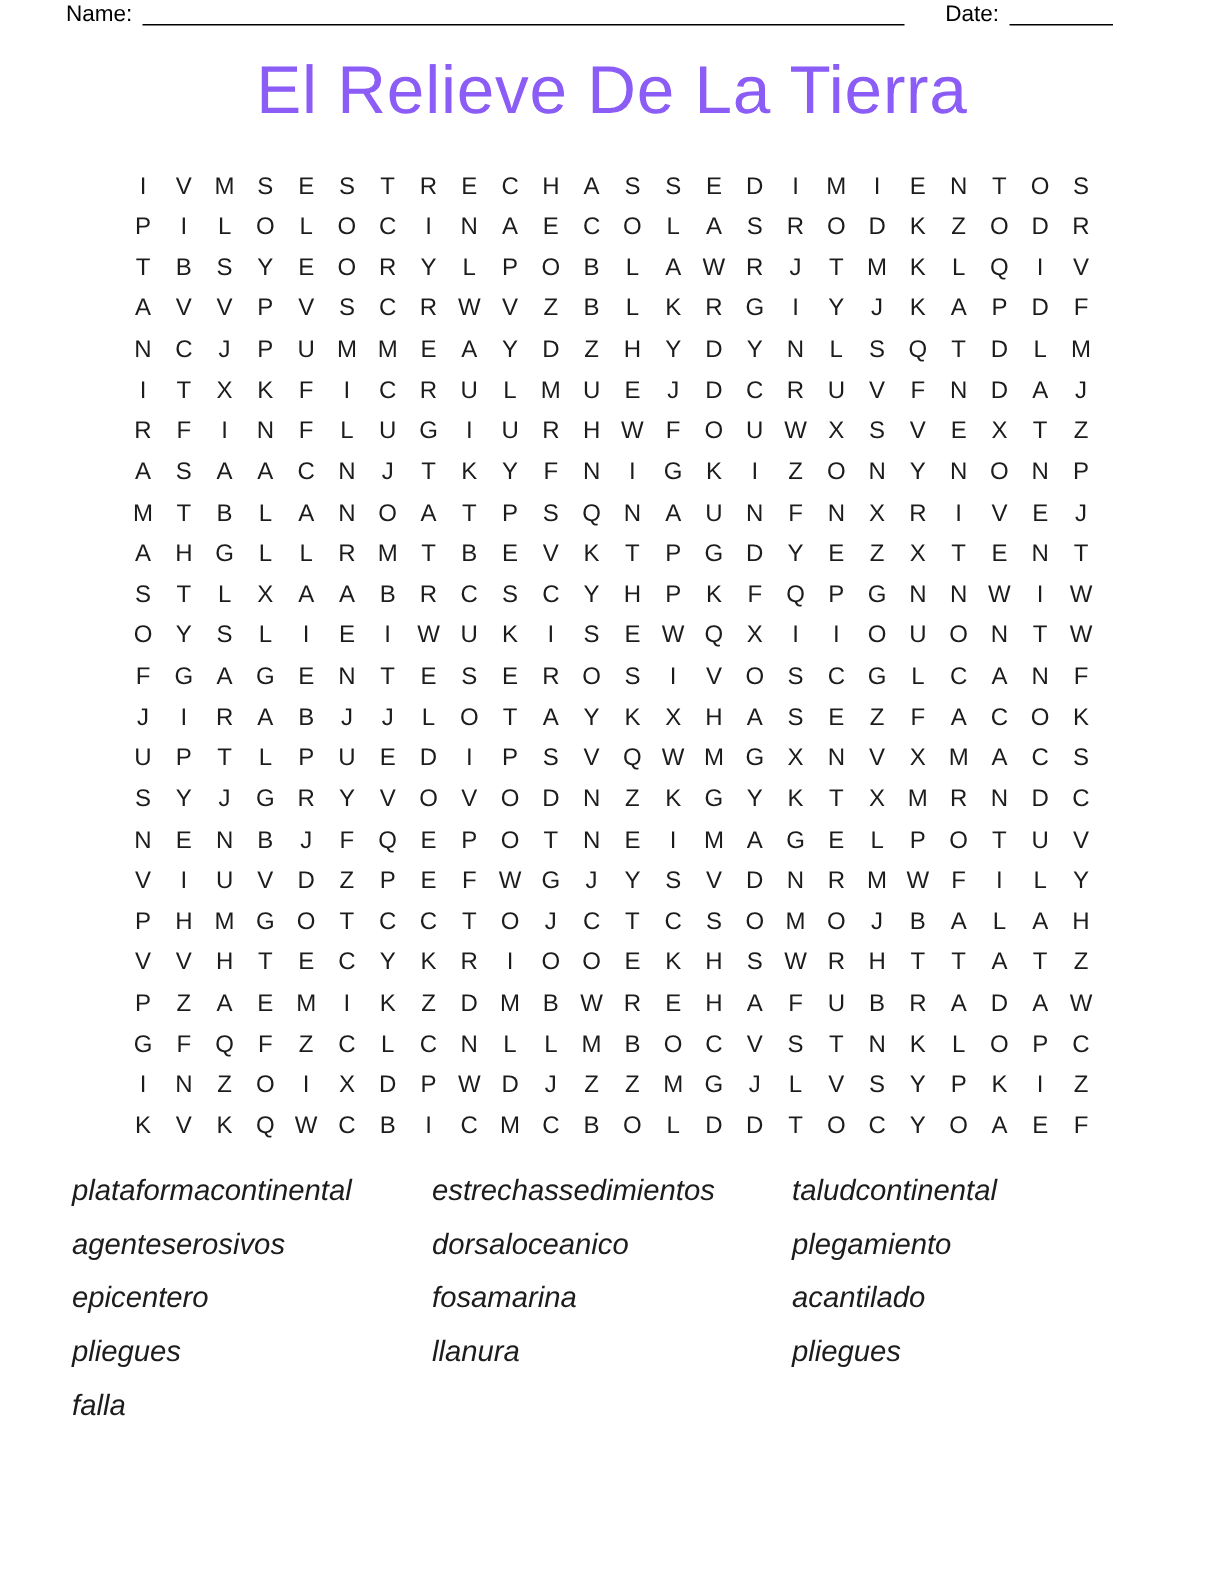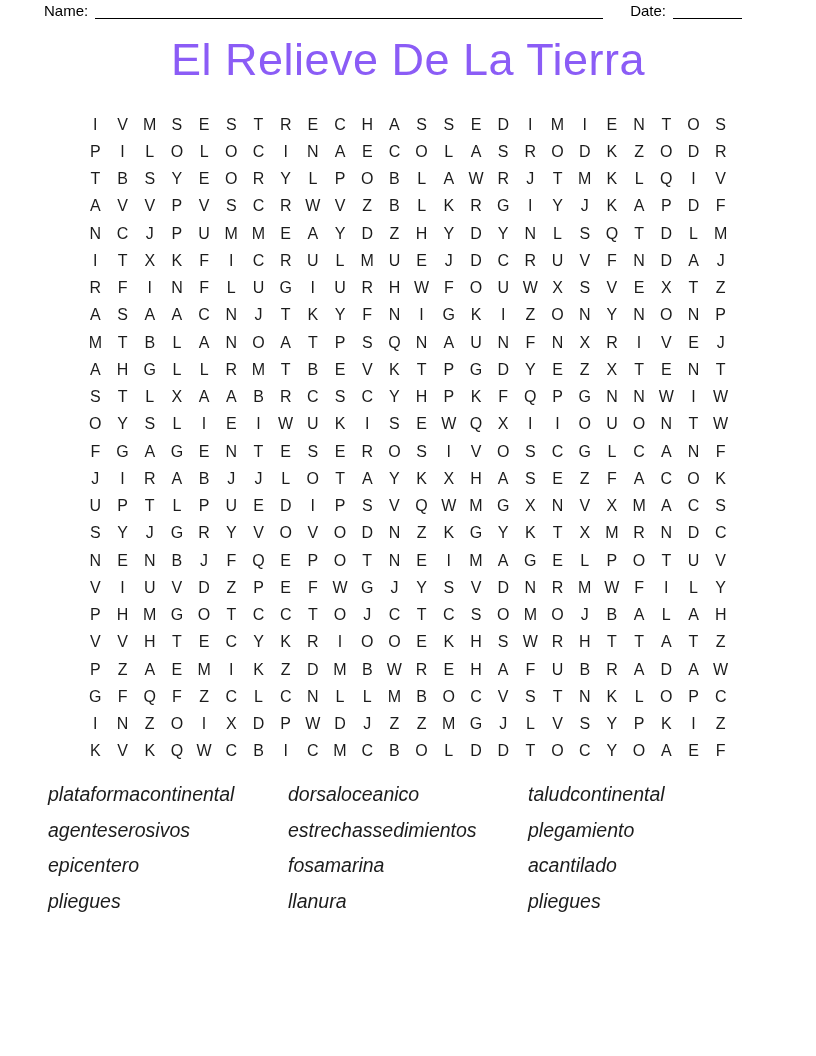--- a/index.html
+++ b/index.html
@@ -17,21 +17,21 @@
     overflow: hidden;
   }
   
   .header-row {
     position: absolute;
     top: 1px;
     left: 44px;
     right: 74px;
     height: 19px;
     display: flex;
-    align-items: center;
+    align-items: flex-start;
     font-size: 15px;
   }
   .hdr-label {
     white-space: nowrap;
     padding-right: 7px;
     line-height: 18px;
   }
   .blank {
     border-bottom: 1.5px solid #000;
     height: 15px;
@@ -684,24 +684,25 @@
       <span class="cell">E</span>
       <span class="cell">F</span>
     </div>
 
   <div class="words" id="word-list">
       <div class="word-col">
         <div class="word">plataformacontinental</div>
         <div class="word">agenteserosivos</div>
         <div class="word">epicentero</div>
         <div class="word">pliegues</div>
+        <div class="word">falla</div>
       </div>
       <div class="word-col">
+        <div class="word">estrechassedimientos</div>
         <div class="word">dorsaloceanico</div>
-        <div class="word">estrechassedimientos</div>
         <div class="word">fosamarina</div>
         <div class="word">llanura</div>
       </div>
       <div class="word-col">
         <div class="word">taludcontinental</div>
         <div class="word">plegamiento</div>
         <div class="word">acantilado</div>
         <div class="word">pliegues</div>
       </div>
     </div>

